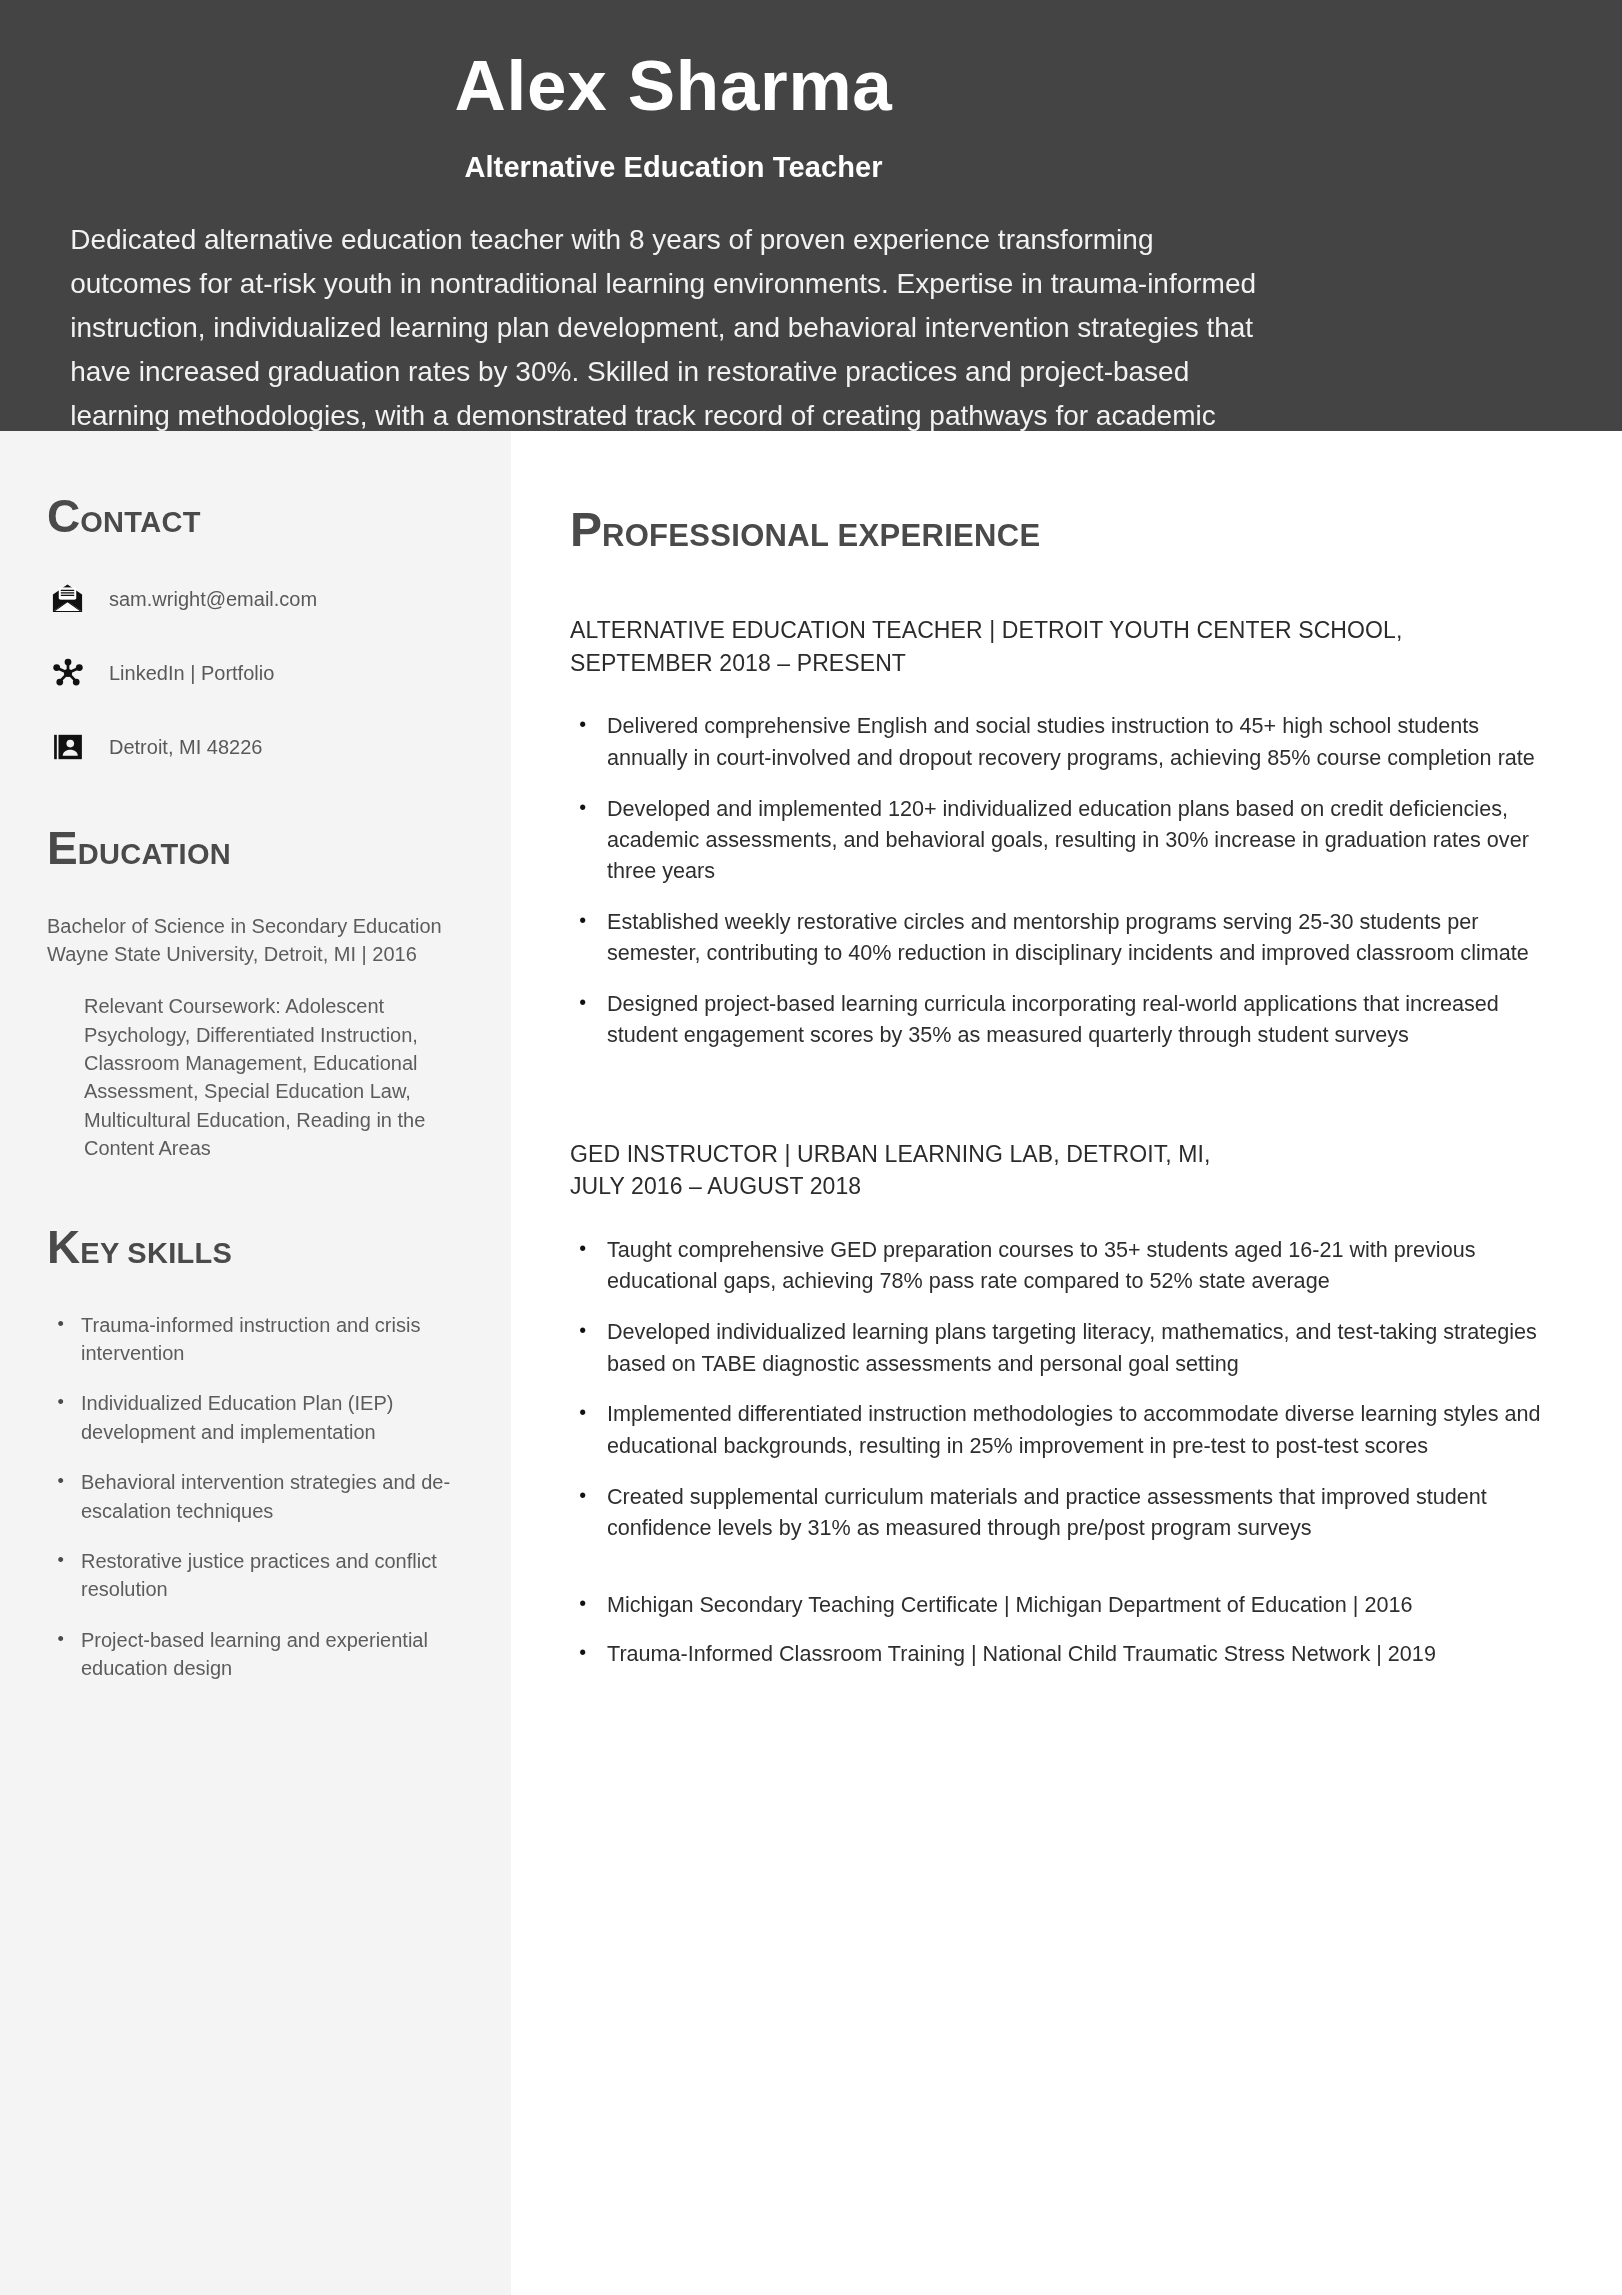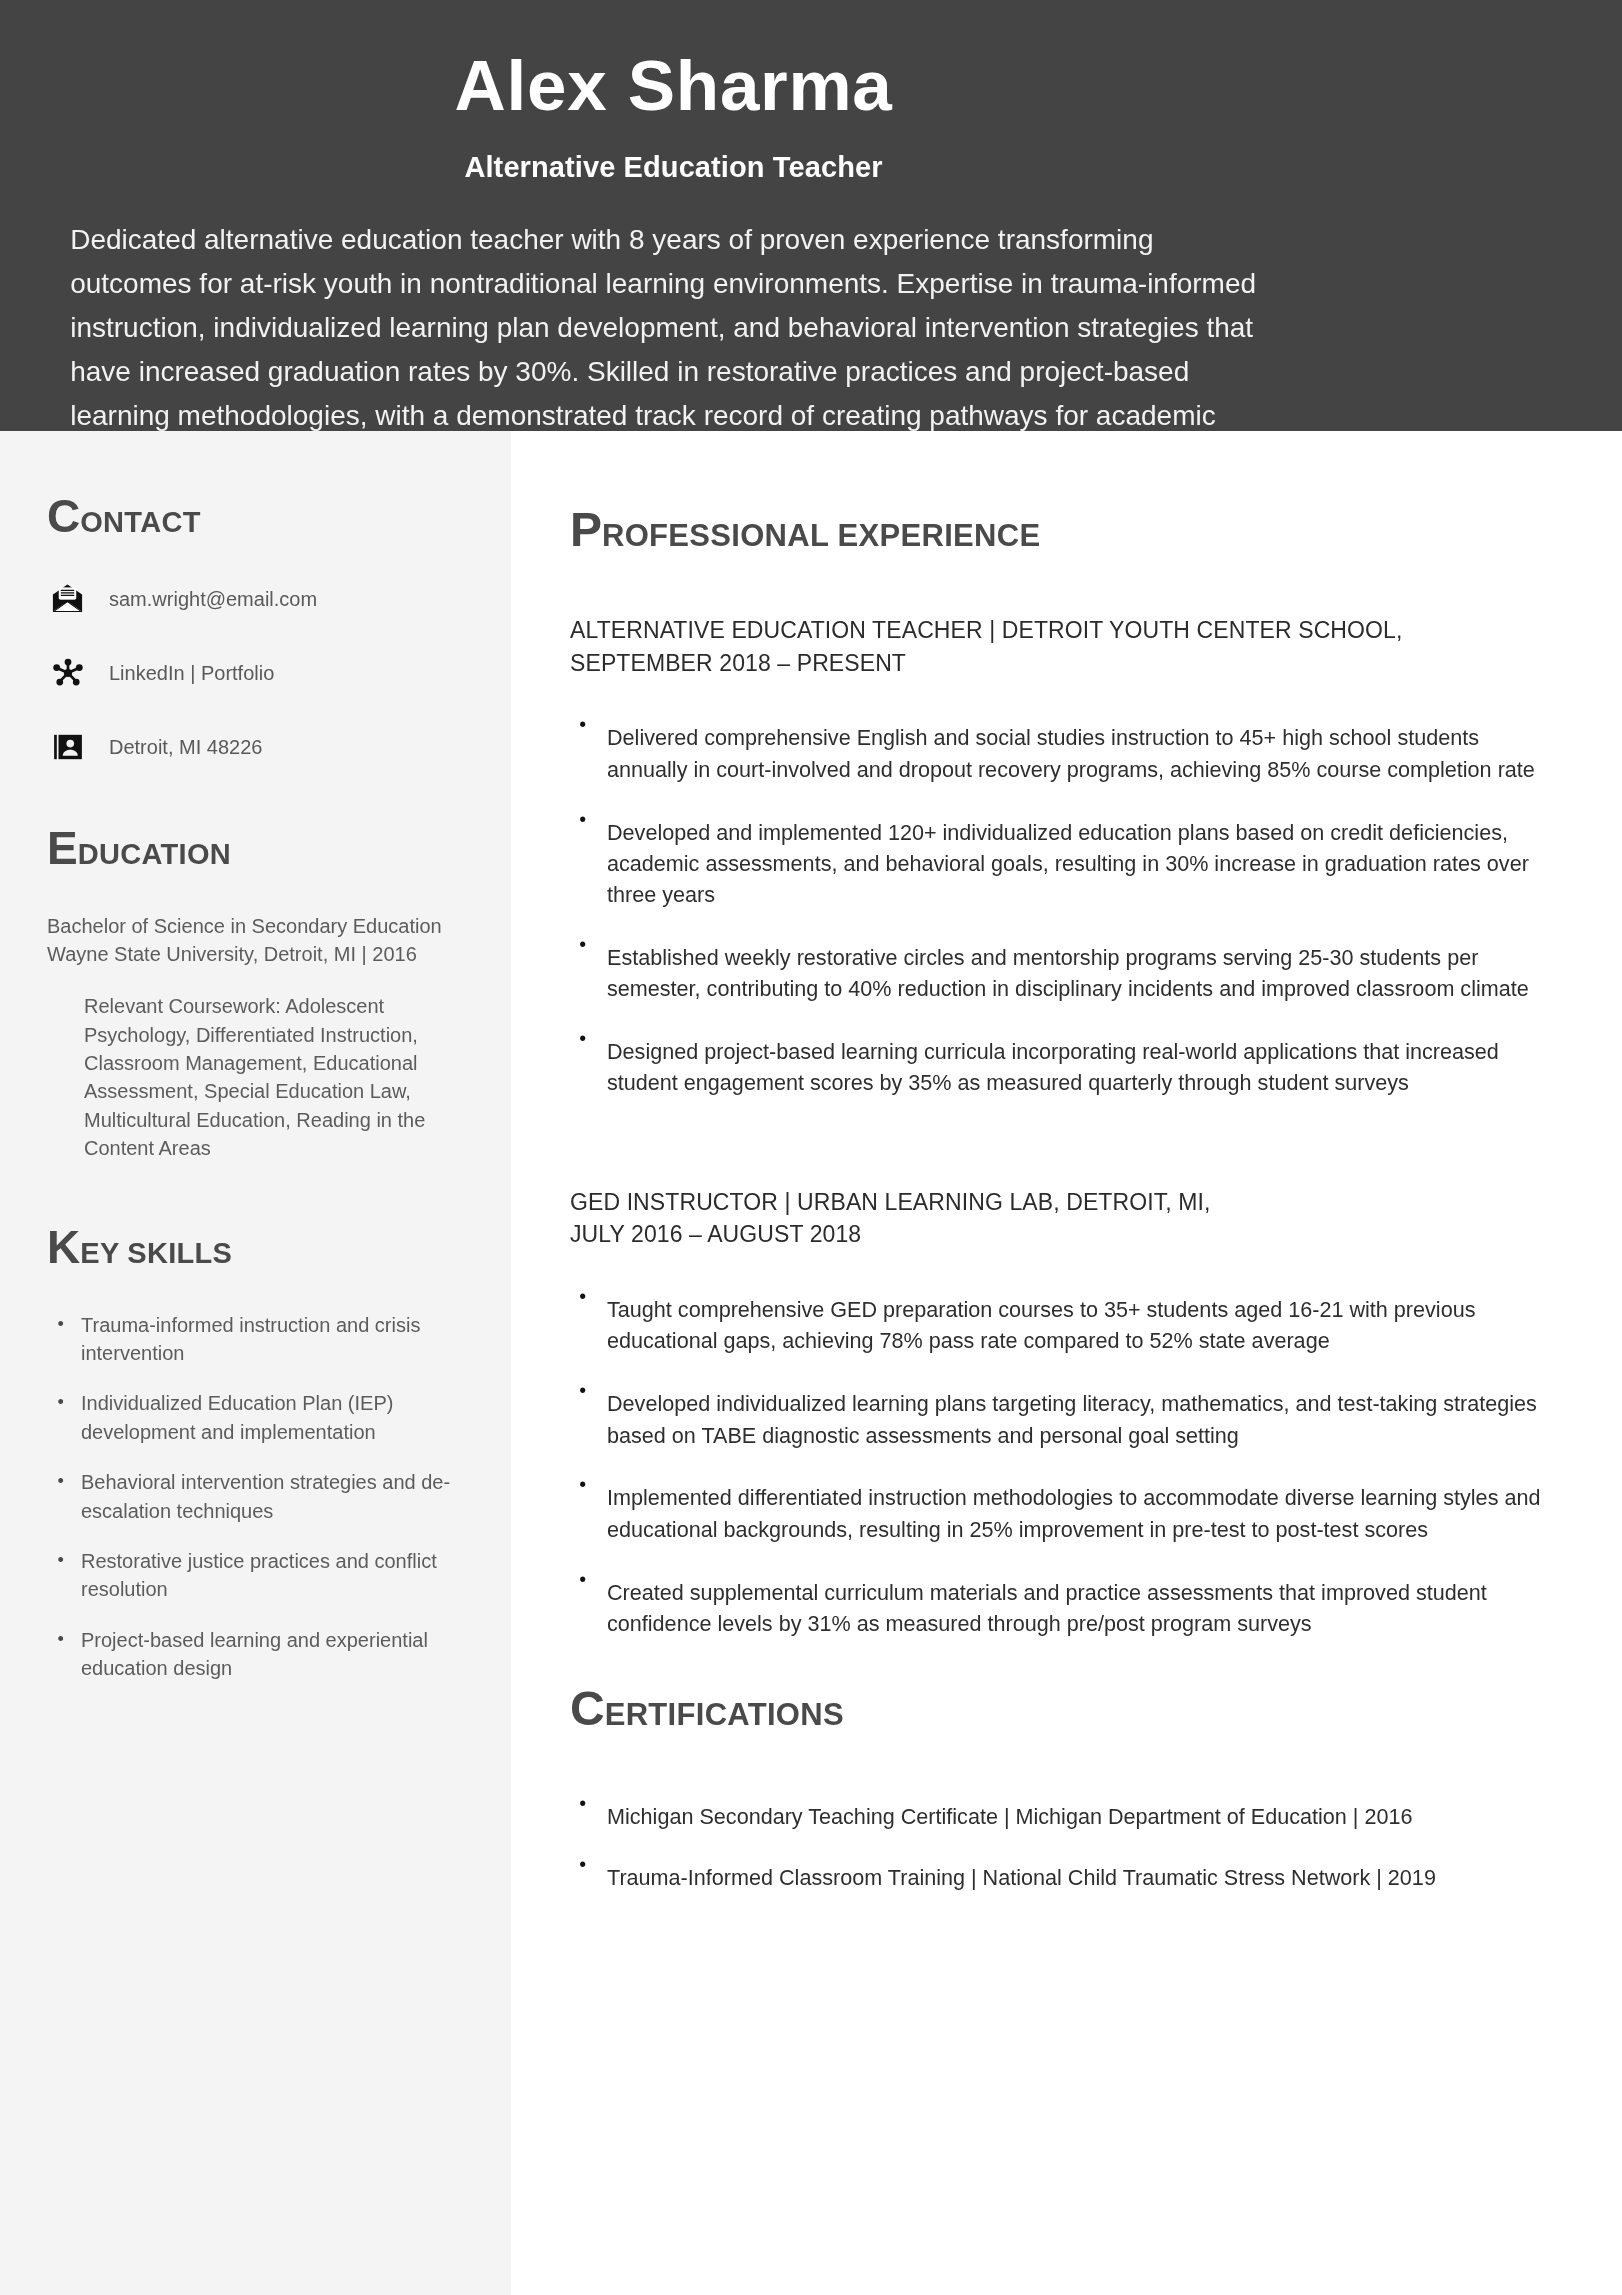--- a/index.html
+++ b/index.html
@@ -199,21 +199,21 @@
     line-height: 1.45;
   }
   .bullet .dot {
     flex: 0 0 auto;
     width: 37px;
     padding-left: 9.2px;
     font-size: 19.6px;
     color: #111111;
     line-height: 1.45;
   }
-  .bullet .txt { flex: 1 1 auto; margin-top: 12px; }
+  .bullet .txt { flex: 1 1 auto; }
 
   .exp-gap { height: 41px; }
   .cert-section { margin-top: 9.2px; }
   .cert-section .sec-head { margin-bottom: 56px; }
   .cert-bullet { margin-bottom: 17px; }
 </style>
 </head>
 <body>
 
 <div class="page">
@@ -393,23 +393,20 @@
             </li>
             <li class="bullet">
               <span class="dot">•</span>
               <span class="txt">Created supplemental curriculum materials and practice assessments that improved student confidence levels by 31% as measured through pre/post program surveys</span>
             </li>
           </ul>
         </div>
       </section>
 
       <section class="cert-section">
-        <div class="sec-head">
-          <span class="cap">C</span><span class="rest">ERTIFICATIONS</span>
-        </div>
         <ul class="bullets">
           <li class="bullet cert-bullet">
             <span class="dot">•</span>
             <span class="txt">Michigan Secondary Teaching Certificate | Michigan Department of Education | 2016</span>
           </li>
           <li class="bullet cert-bullet">
             <span class="dot">•</span>
             <span class="txt">Trauma-Informed Classroom Training | National Child Traumatic Stress Network | 2019</span>
           </li>
         </ul>

